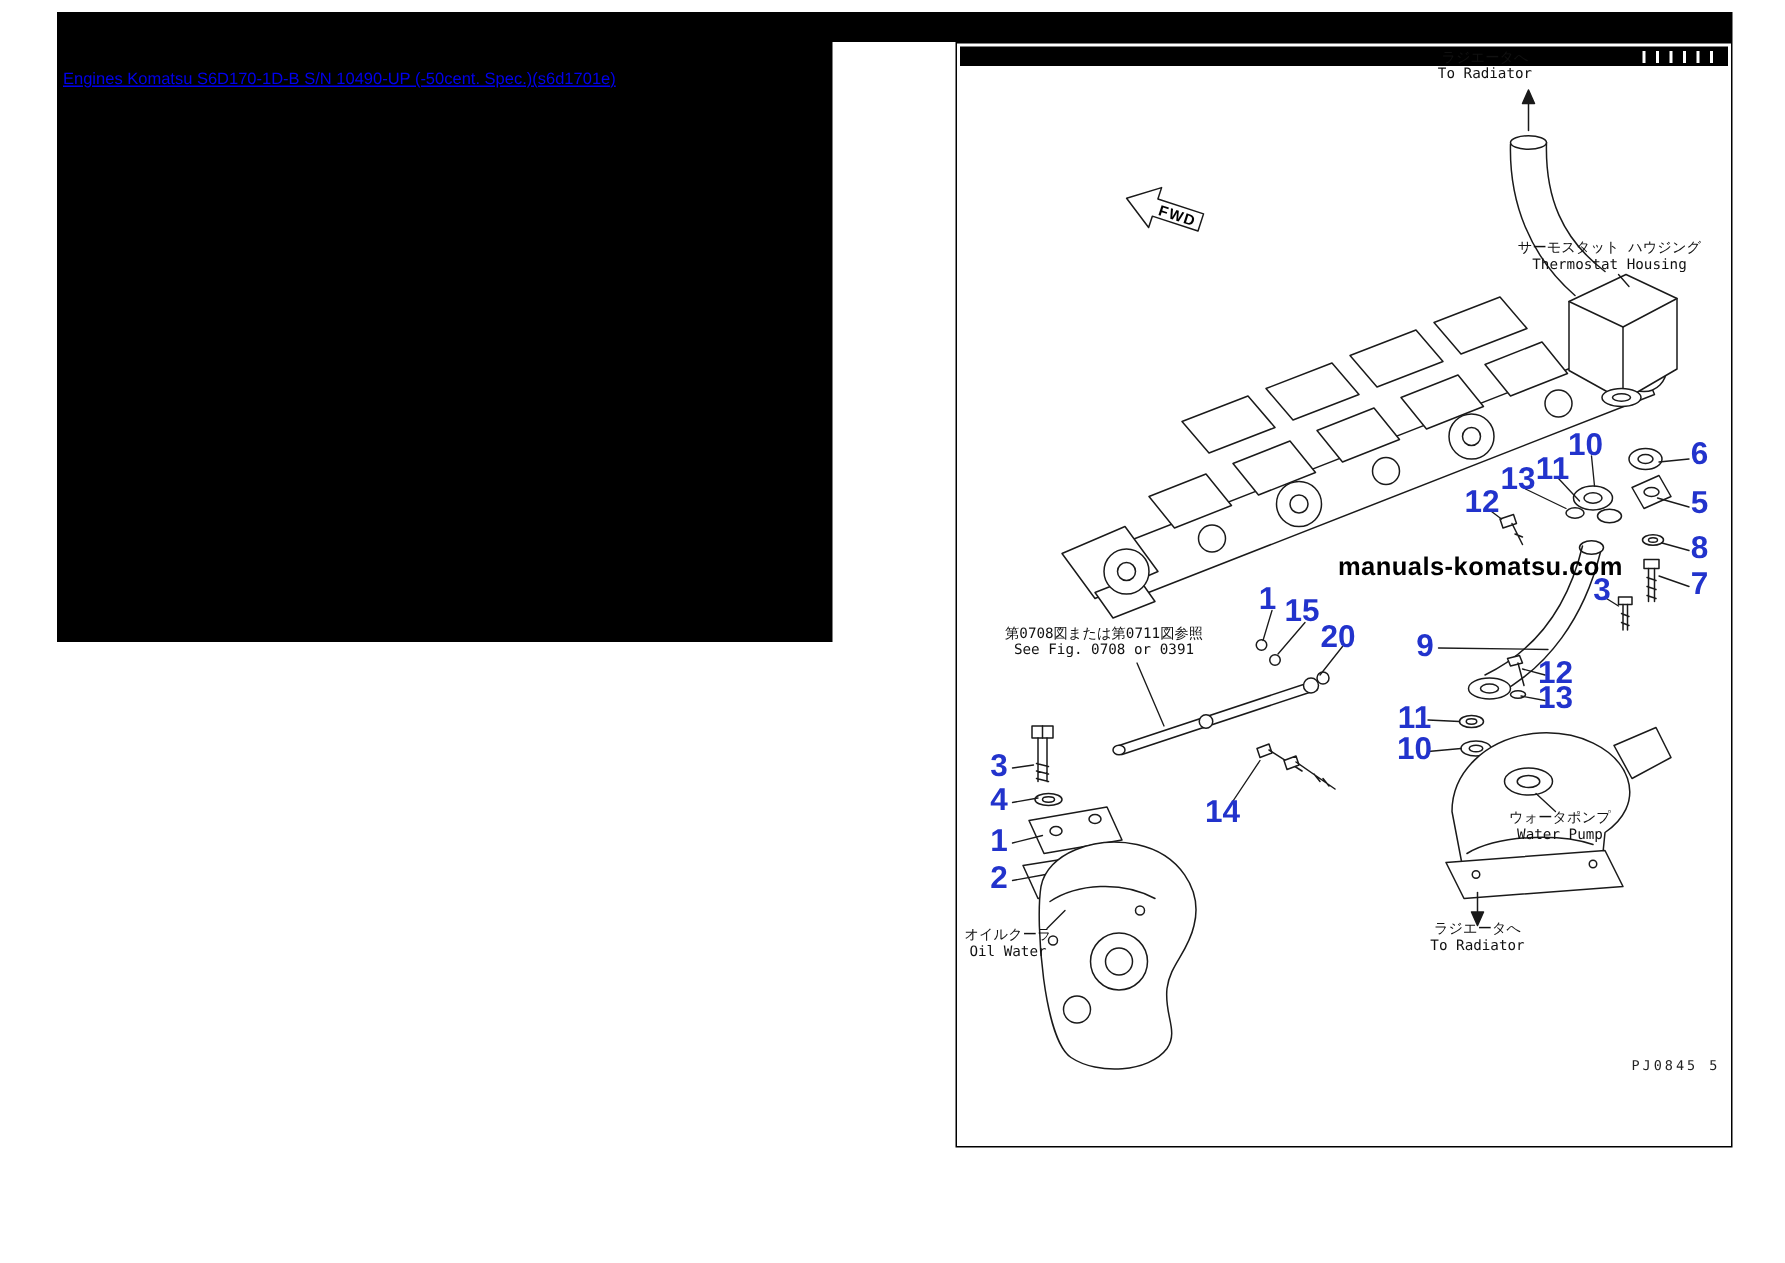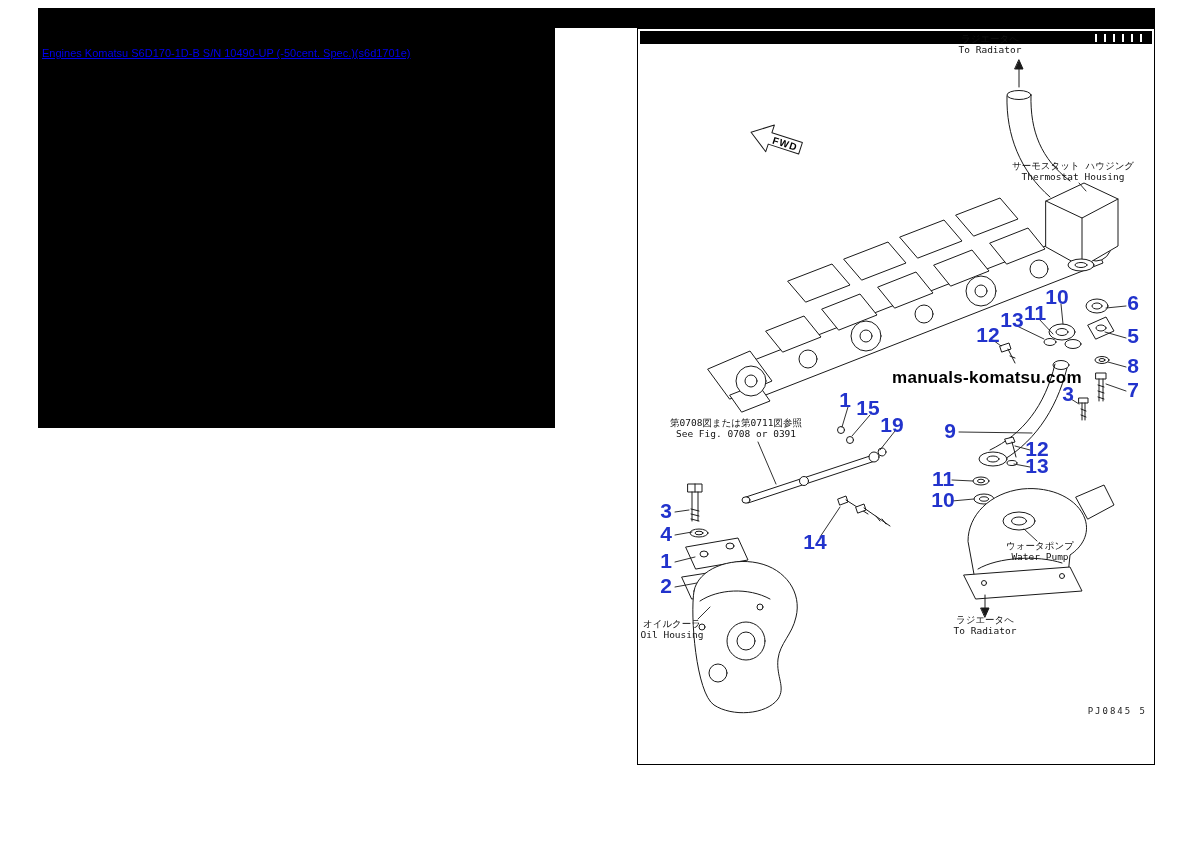--- a/index.html
+++ b/index.html
@@ -226,40 +226,40 @@
       <div class="dlabel" style="left: 736px; top: 417px;">
         <div>第0708図または第0711図参照</div>
         <div>See Fig. 0708 or 0391</div>
       </div>
       <div class="dlabel" style="left: 1040px; top: 540px;">
         <div>ウォータポンプ</div>
         <div>Water Pump</div>
       </div>
       <div class="dlabel" style="left: 672px; top: 618px;">
         <div>オイルクーラ</div>
-        <div>Oil Housing</div>
+        <div>Oil Water</div>
       </div>
       <div class="dlabel" style="left: 985px; top: 614px;">
         <div>ラジエータへ</div>
         <div>To Radiator</div>
       </div>
     </div>
   <div id="callouts">
       <span class="callout" style="left: 1133px; top: 303px;">6</span>
       <span class="callout" style="left: 1133px; top: 336px;">5</span>
       <span class="callout" style="left: 1133px; top: 366px;">8</span>
       <span class="callout" style="left: 1133px; top: 390px;">7</span>
       <span class="callout" style="left: 1057px; top: 297px;">10</span>
       <span class="callout" style="left: 1035px; top: 313px;">11</span>
       <span class="callout" style="left: 1012px; top: 320px;">13</span>
       <span class="callout" style="left: 988px; top: 335px;">12</span>
       <span class="callout" style="left: 1068px; top: 394px;">3</span>
       <span class="callout" style="left: 845px; top: 400px;">1</span>
       <span class="callout" style="left: 868px; top: 408px;">15</span>
-      <span class="callout" style="left: 892px; top: 425px;">19</span>
+      <span class="callout" style="left: 892px; top: 425px;">20</span>
       <span class="callout" style="left: 950px; top: 431px;">9</span>
       <span class="callout" style="left: 1037px; top: 449px;">12</span>
       <span class="callout" style="left: 1037px; top: 466px;">13</span>
       <span class="callout" style="left: 943px; top: 479px;">11</span>
       <span class="callout" style="left: 943px; top: 500px;">10</span>
       <span class="callout" style="left: 815px; top: 542px;">14</span>
       <span class="callout" style="left: 666px; top: 511px;">3</span>
       <span class="callout" style="left: 666px; top: 534px;">4</span>
       <span class="callout" style="left: 666px; top: 561px;">1</span>
       <span class="callout" style="left: 666px; top: 586px;">2</span>

